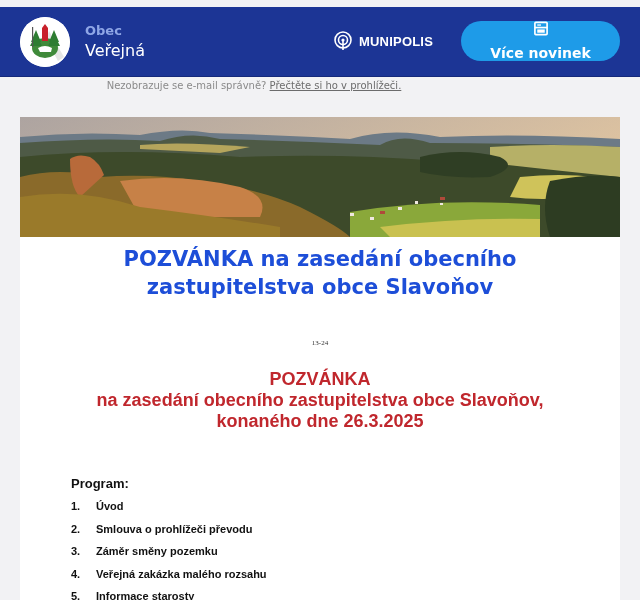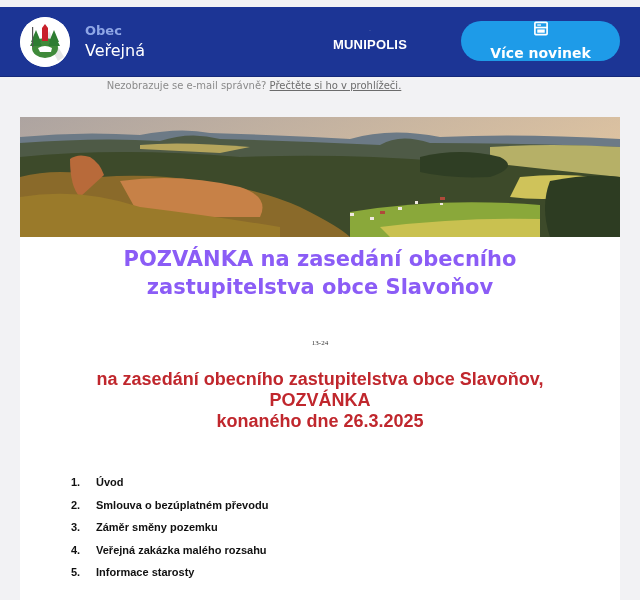--- a/index.html
+++ b/index.html
@@ -22,21 +22,21 @@
     .town-label {
       position: absolute; left: 85px; top: 16px;
       font-size: 13px; font-weight: bold; color: #8fa6e6;
     }
     .town-name {
       position: absolute; left: 85px; top: 34px;
       font-size: 16px; color: #ffffff;
     }
     .munipolis {
       position: absolute; left: 333px; top: 23px; height: 22px;
-      display: flex; align-items: center; gap: 6px; flex-direction: column;
+      display: flex; align-items: center; gap: 6px;
     }
     .munipolis svg { width: 20px; height: 20px; display: block; }
     .munipolis-text {
       color: #ffffff; font-weight: bold; font-size: 13px; letter-spacing: 0.2px;
       font-family: "Liberation Sans", sans-serif;
     }
     .more-btn {
       position: absolute; left: 461px; top: 14px; width: 159px; height: 40px;
       border-radius: 20px; background: #1e9be8;
       display: flex; align-items: center; justify-content: flex-start; gap: 9px;
@@ -56,21 +56,21 @@
       position: absolute; left: 20px; top: 117px; width: 600px; height: 483px;
       background: #ffffff;
     }
     .hero {
       position: absolute; left: 0; top: 0; width: 600px; height: 120px; overflow: hidden;
     }
     .hero svg { width: 600px; height: 120px; display: block; }
 
     .title {
       position: absolute; left: 0; top: 128px; width: 600px; text-align: center;
-      font-size: 21px; font-weight: bold; color: #8b5cf6; line-height: 28px;
+      font-size: 21px; font-weight: bold; color: #1d4ed8; line-height: 28px;
     }
 
     .doc-number {
       position: absolute; left: 0; top: 222px; width: 600px; text-align: center;
       font-family: "Liberation Serif", serif; font-size: 7px; color: #333333;
     }
     .red-block {
       position: absolute; left: 0; top: 252px; width: 600px; text-align: center;
       font-family: "Liberation Sans", sans-serif; color: #c0272d;
       font-size: 18px; font-weight: bold; line-height: 21px;
@@ -173,33 +173,34 @@
   </div>
 
   <div class="title">
     <div>POZVÁNKA na zasedání obecního</div>
     <div>zastupitelstva obce Slavoňov</div>
   </div>
 
   <div class="doc-number">13-24</div>
 
   <div class="red-block">
+    <div>POZVÁNKA</div>
     <div>na zasedání obecního zastupitelstva obce Slavoňov,</div>
-    <div>POZVÁNKA</div>
     <div>konaného dne 26.3.2025</div>
   </div>
 
   <div class="program">
+    <div class="program-heading">Program:</div>
     <div class="program-item">
       <span class="program-num">1.</span>
       <span>Úvod</span>
     </div>
     <div class="program-item">
       <span class="program-num">2.</span>
-      <span>Smlouva o bezúplatném převodu</span>
+      <span>Smlouva o prohlížeči převodu</span>
     </div>
     <div class="program-item">
       <span class="program-num">3.</span>
       <span>Záměr směny pozemku</span>
     </div>
     <div class="program-item">
       <span class="program-num">4.</span>
       <span>Veřejná zakázka malého rozsahu</span>
     </div>
     <div class="program-item">

